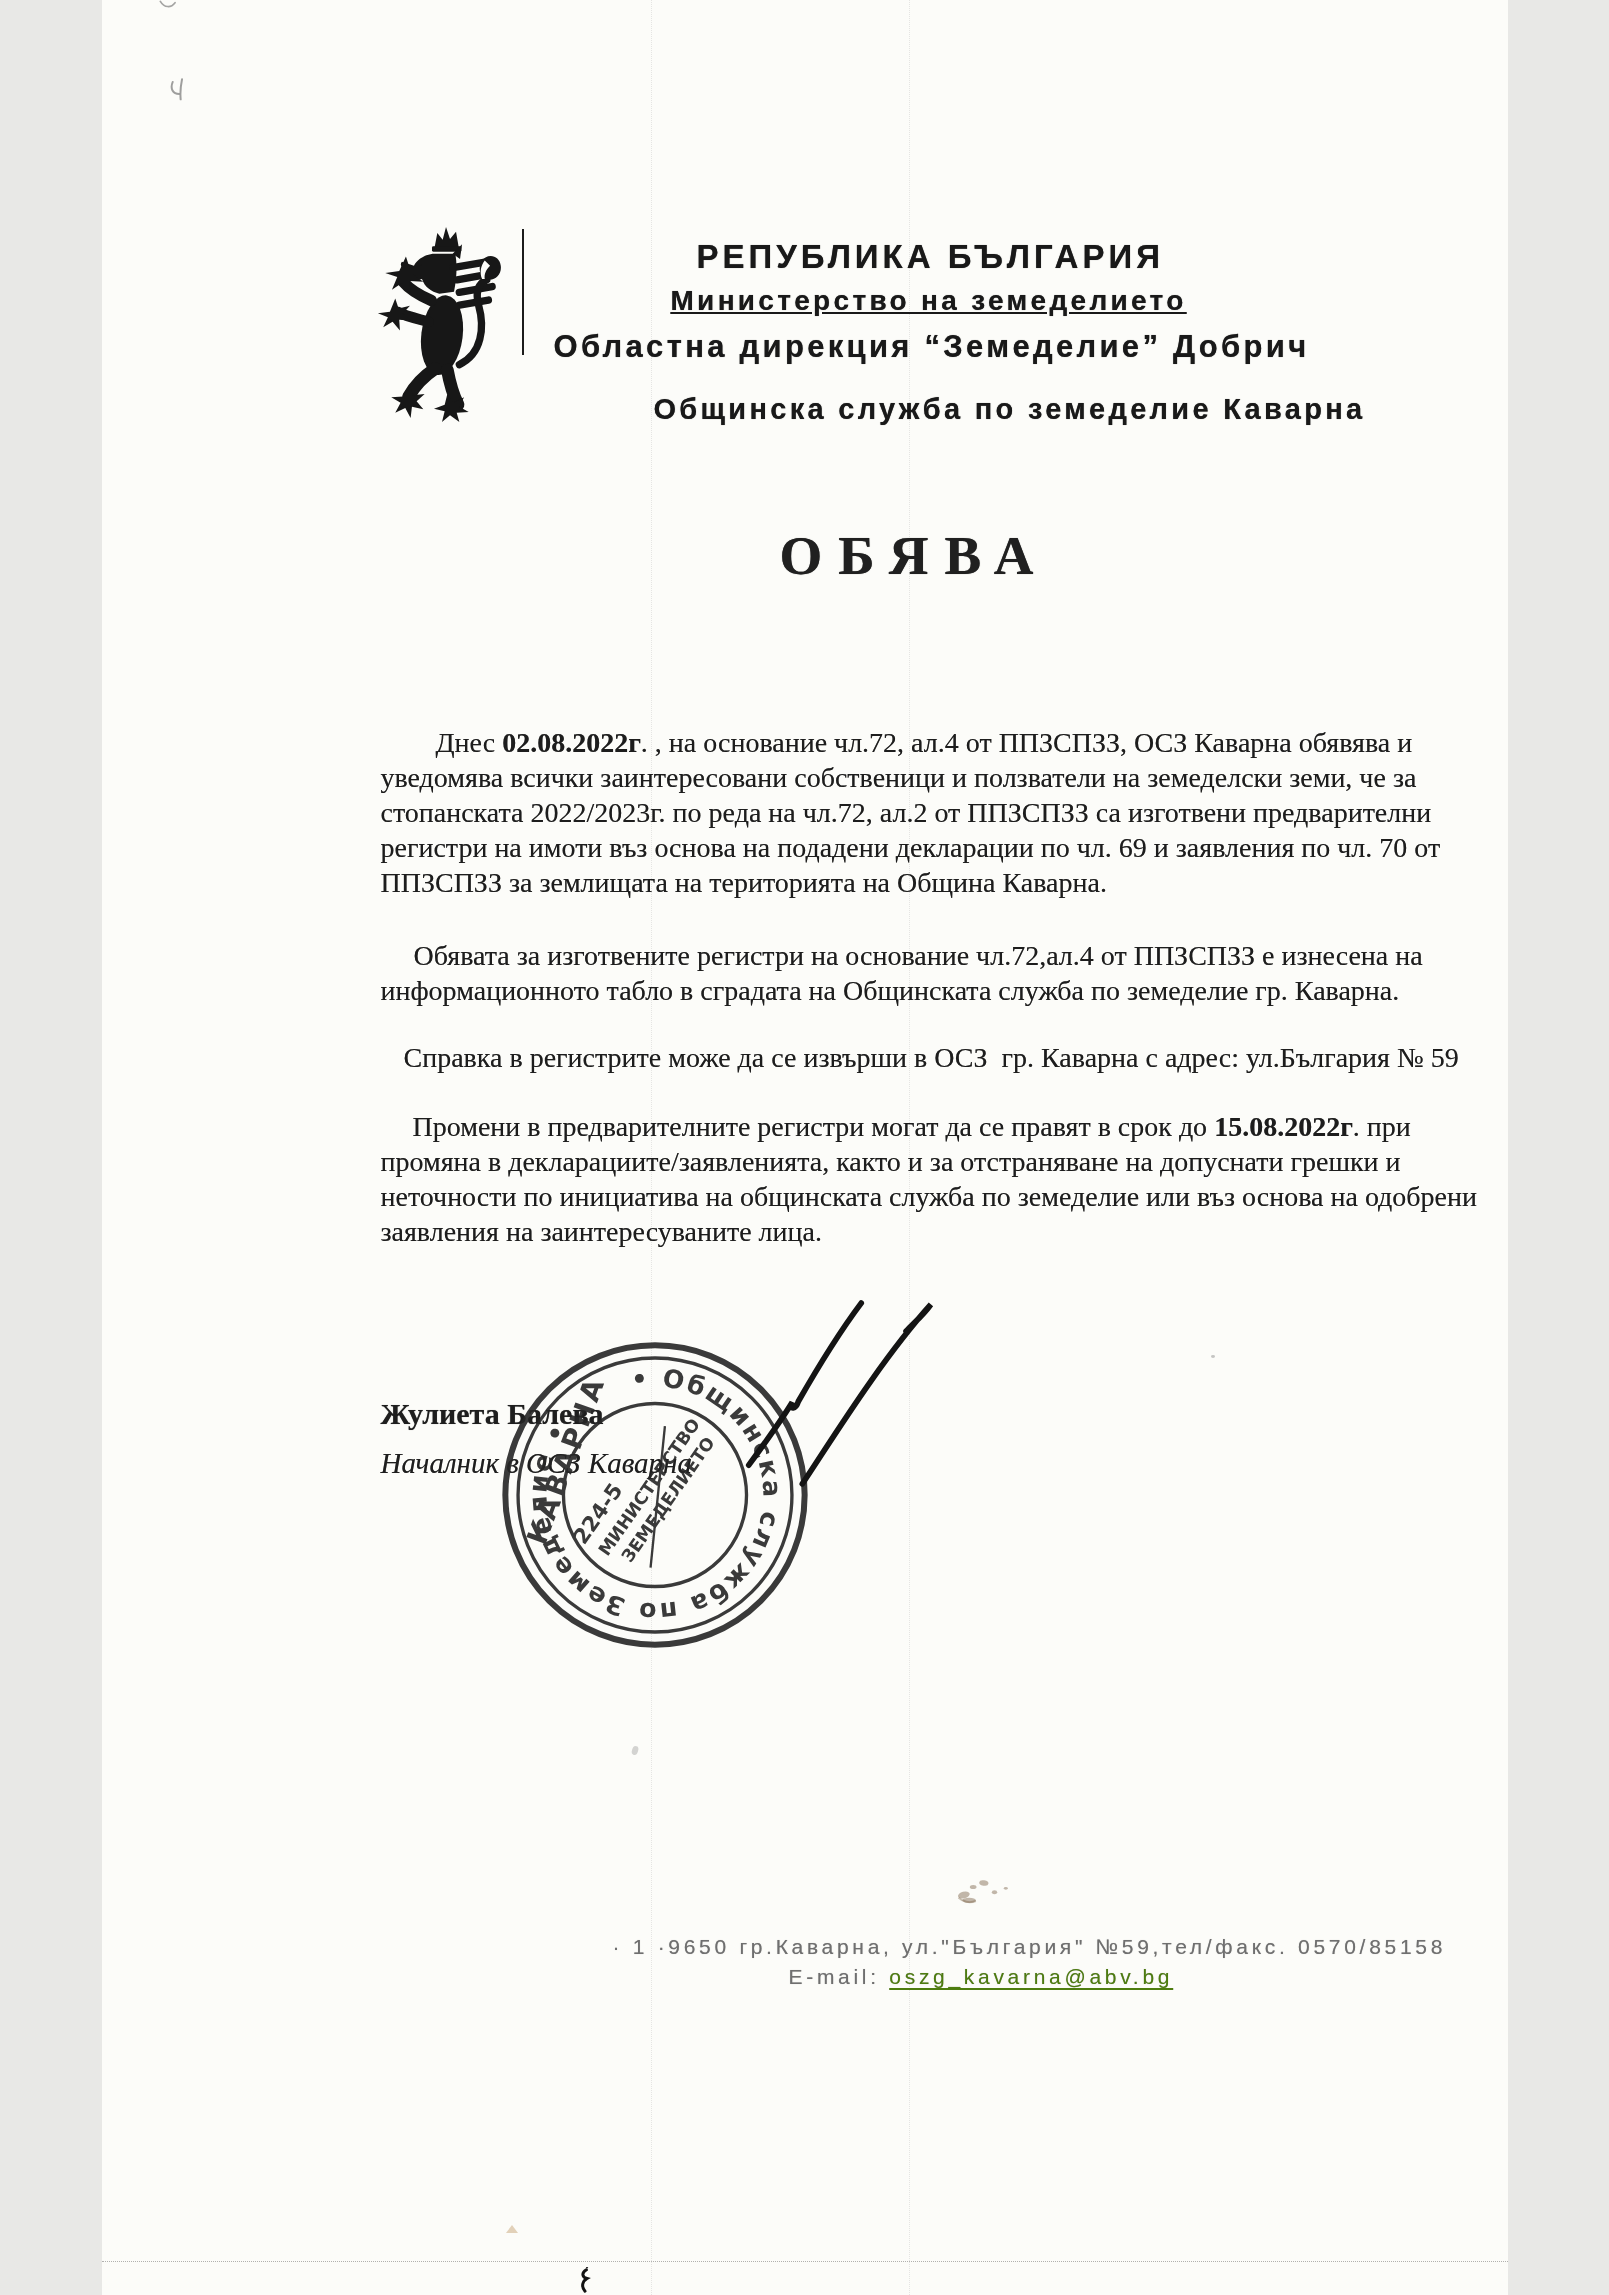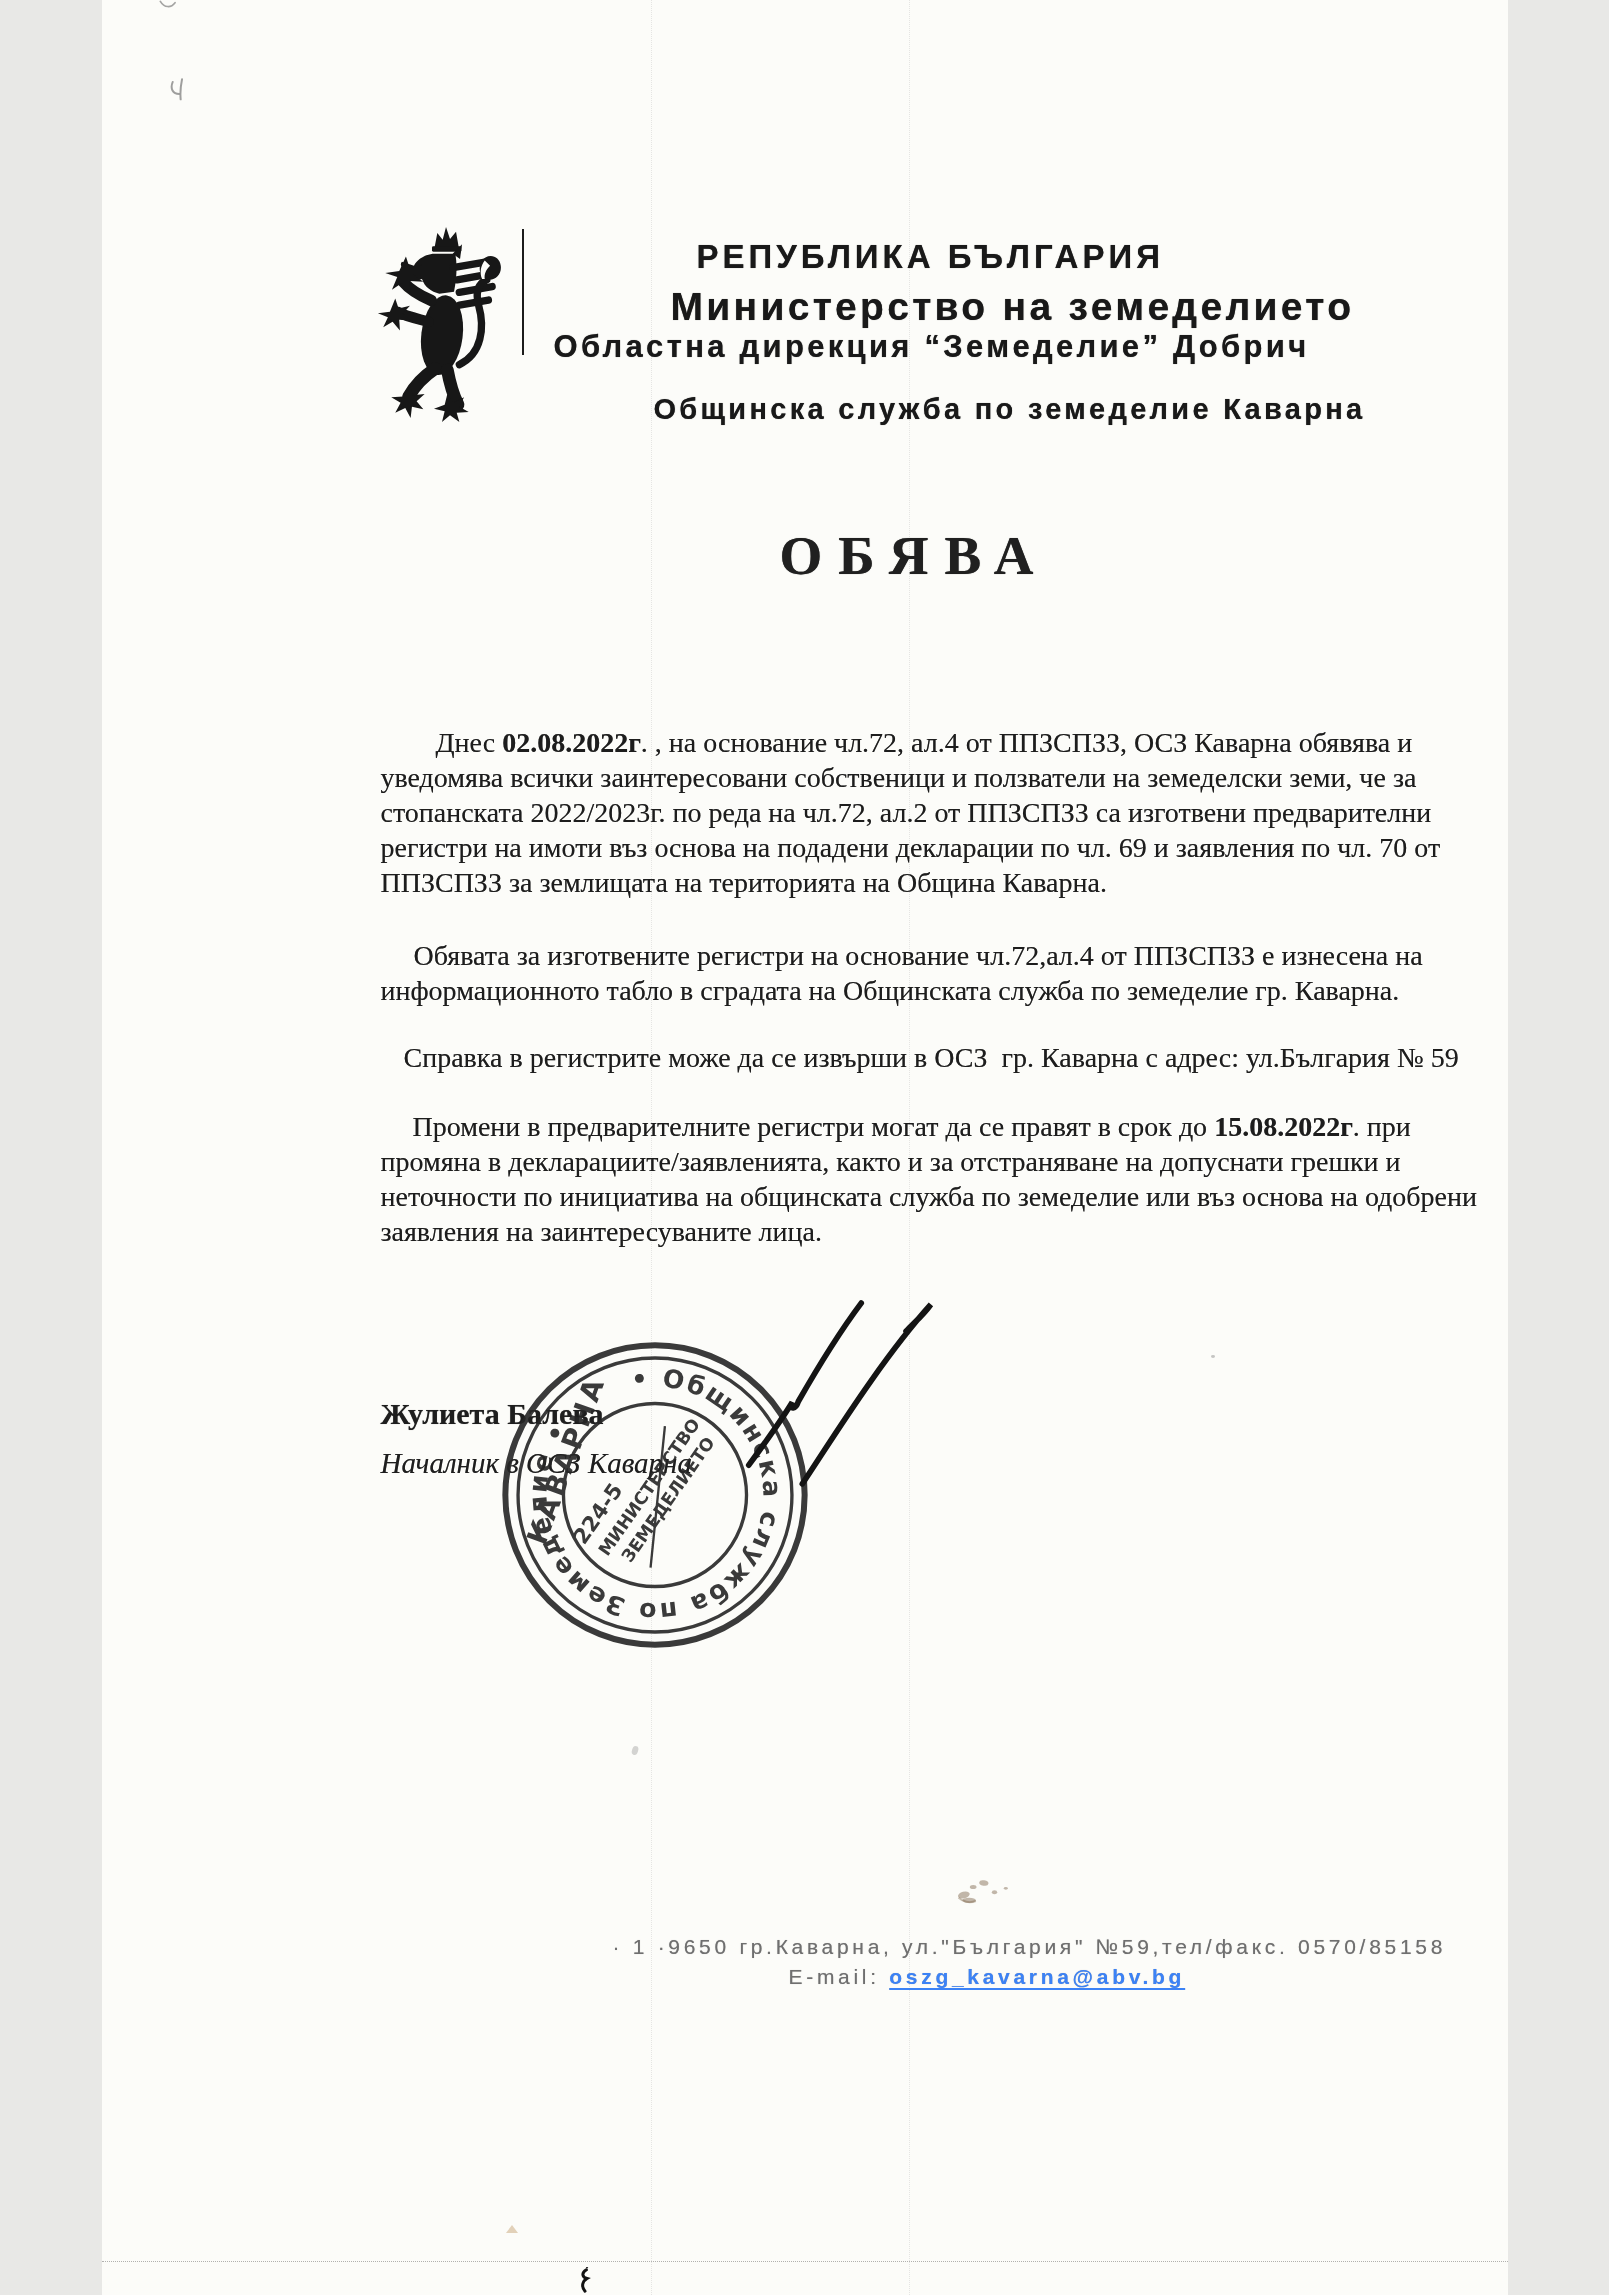--- a/index.html
+++ b/index.html
@@ -27,21 +27,21 @@
   .bline b{font-weight:bold;}
   
   .sig-name{position:absolute;font-weight:bold;font-size:30px;white-space:nowrap;text-shadow:0 0 0.7px rgba(0,0,0,.6);}
   .sig-pos{position:absolute;font-style:italic;font-size:29px;white-space:nowrap;text-shadow:0 0 0.5px rgba(0,0,0,.5);}
   
   .ftr{
     position:absolute;font-family:"Liberation Sans",sans-serif;white-space:nowrap;
     font-size:21px;letter-spacing:3.7px;color:#6f6f6f;text-shadow:0 0 0.7px rgba(110,110,110,.6);
   }
   .ftr .email{
-    font-weight:bold;color:#3b82f6;text-decoration:underline;
+    font-weight:normal;color:#4d7c0f;text-decoration:underline;
     text-decoration-thickness:2px;text-underline-offset:4px;
   }
   
   .streak-v{position:absolute;top:0;height:2295px;width:0;border-left:1.3px dotted rgba(150,150,150,.22);}
   .fold-h{position:absolute;left:0;width:1610px;height:0;border-top:1.3px dotted rgba(115,115,115,.55);}
   .dot-mark{position:absolute;background:rgba(115,115,115,.4);border-radius:50%;}
   .blob-mark{position:absolute;background:rgba(125,125,125,.32);border-radius:45%;transform:rotate(18deg);}
   .tri-mark{position:absolute;width:0;height:0;border-left:6px solid transparent;border-right:6px solid transparent;border-bottom:8.7px solid rgba(209,180,141,.6);}
 </style>
 </head>
@@ -100,21 +100,21 @@
       <path d="M108,214 C112,236 117,252 124,266" fill="none" stroke="#171717" stroke-width="19" stroke-linecap="round"></path>
       <path d="M108,250 L117,263 L133,255 L126,269 L140,277 L122,278 L126,292 L112,282 L100,292 L104,276 L88,272 L104,266 Z"></path>
       <path d="M126,206 C160,190 164,150 155,118 C150,99 153,85 167,79" fill="none" stroke="#171717" stroke-width="11" stroke-linecap="round"></path>
       <path d="M158,52 C168,38 186,42 188,58 C190,72 178,82 166,78 C158,75 154,66 158,52 Z"></path>
       <path d="M160,78 C156,68 158,58 164,50 L172,58 C166,64 163,70 164,78 Z" fill="#fcfcf9"></path>
     </g>
   </svg>
 
   <div class="vrule" style="left:420px;top:229px;height:126px;"></div>
   <div class="hline" style="left:595px;top:238px;font-size:33px;letter-spacing:4px;">РЕПУБЛИКА БЪЛГАРИЯ</div>
-  <div class="hline" style="left:569px;top:285px;font-size:39px;letter-spacing:3.3px;">Министерство на земеделието</div>
+  <div class="hline" style="left:569px;top:285px;font-size:28px;letter-spacing:3.3px;text-decoration:underline;">Министерство на земеделието</div>
   <div class="hline" style="left:452px;top:329px;font-size:31px;letter-spacing:3.3px;">Областна дирекция “Земеделие” Добрич</div>
   <div class="hline" style="left:552px;top:393px;font-size:29px;letter-spacing:3.3px;">Общинска служба по земеделие Каварна</div>
 
   <div class="doc-title" style="top:524px;">ОБЯВА</div>
 
   <div class="body-par" style="top:725px;">
     <div class="bline" style="padding-left:55px;"><span>Днес </span><b>02.08.2022г</b><span>. , на основание чл.72, ал.4 от ППЗСПЗЗ, ОСЗ Каварна обявява и</span></div>
     <div class="bline">уведомява всички заинтересовани собственици и ползватели на земеделски земи, че за</div>
     <div class="bline">стопанската 2022/2023г. по реда на чл.72, ал.2 от ППЗСПЗЗ са изготвени предварителни</div>
     <div class="bline">регистри на имоти въз основа на подадени декларации по чл. 69 и заявления по чл. 70 от</div>

